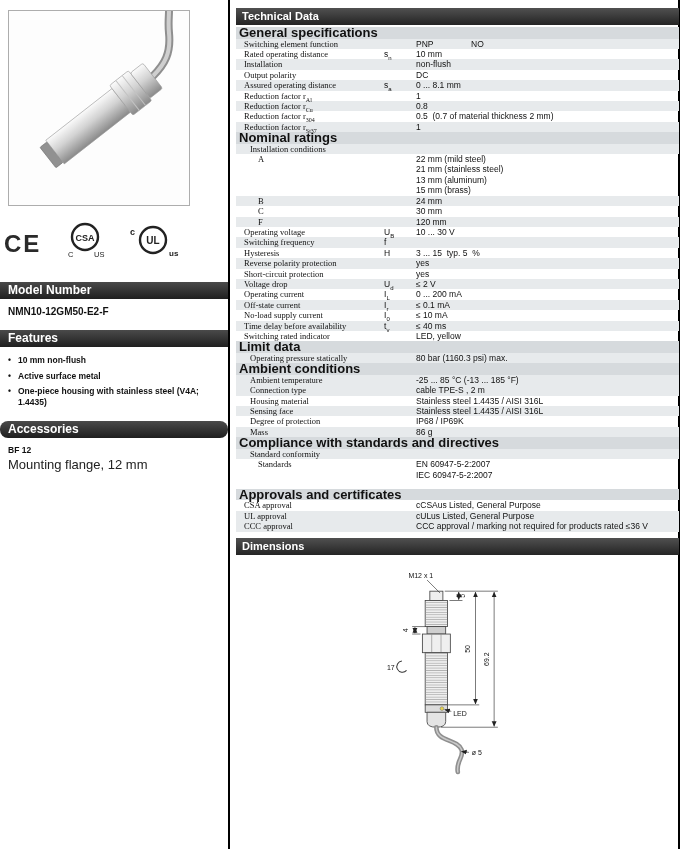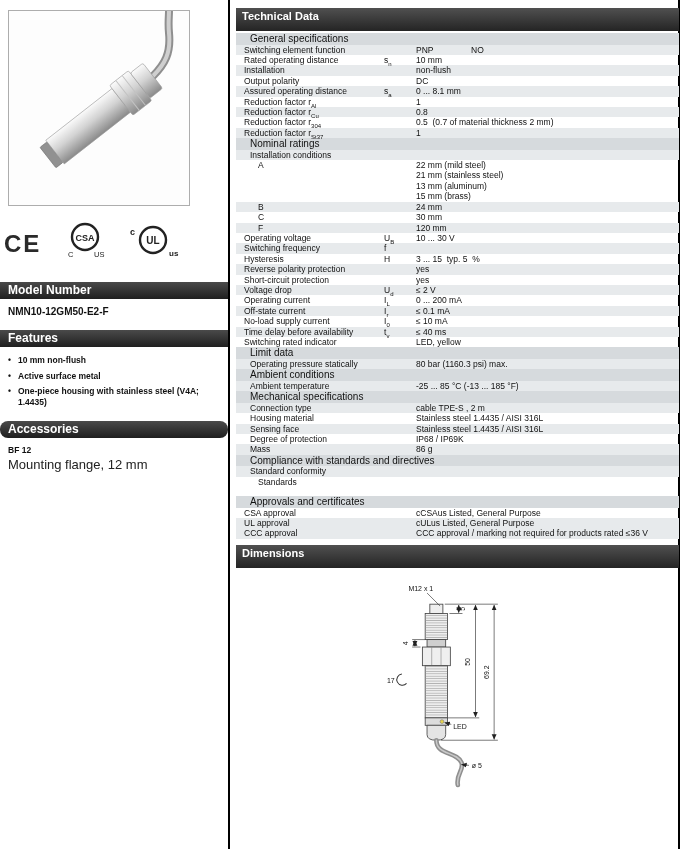--- a/index.html
+++ b/index.html
@@ -18,29 +18,29 @@
   .bar-feat{margin-top:13px;}
   .features-list{list-style:none;margin:8px 0 0 8px;padding:0;width:205px;}
   .features-list li{display:flex;font-size:8.5px;font-weight:bold;color:#111;margin-bottom:5px;line-height:10.5px;}
   .features-list .blt{width:10px;flex:0 0 10px;}
   .bar-acc{margin-top:14px;border-radius:8px;}
   .acc-name{margin:7px 0 0 8px;font-size:8.5px;font-weight:bold;color:#111;}
   .acc-desc{margin:2px 0 0 8px;font-size:13px;color:#222;}
 
   
   .col-right{position:absolute;left:230px;top:0;width:449px;}
-  .hbar{background:linear-gradient(180deg,#505050,#242424);color:#fff;font-weight:bold;font-size:11px;height:23px;line-height:17px;padding-left:6px;margin-left:6px;}
+  .hbar{background:linear-gradient(180deg,#505050,#242424);color:#fff;font-weight:bold;font-size:11px;height:17px;line-height:17px;padding-left:6px;margin-left:6px;}
   .hbar.first{margin-top:8px;}
   .hbar.dims{margin-top:6px;}
   .tech-table{margin:2px 0 0 6px;}
-  .tsection{background:#d6dadd;font-weight:normal;font-size:10px;line-height:11.5px;padding-left:14px;color:#111;}
+  .tsection{background:#d6dadd;font-weight:bold;font-size:13px;line-height:11.5px;padding-left:3px;color:#111;}
   .trow{display:flex;font-size:8.5px;line-height:10.4px;min-height:10.4px;color:#111;}
   .trow.shaded{background:#e7eaec;}
   .tgap{height:9px;}
-  .tlabel{flex:0 0 148px;width:148px;padding-left:8px;box-sizing:border-box;}
+  .tlabel{flex:0 0 148px;width:148px;padding-left:8px;box-sizing:border-box;font-family:Liberation Serif, serif;}
   .ind1 .tlabel{padding-left:14px;}
   .ind2 .tlabel{padding-left:22px;}
   .tsym{flex:0 0 32px;width:32px;}
   .tval{flex:1;white-space:pre-wrap;}
   sub{font-size:6px;line-height:0;}
   .drawing-wrap{margin:10px auto 0;width:410px;}
   svg text{font-family:"Liberation Sans",sans-serif;}
 </style>
 </head>
 <body>
@@ -248,21 +248,20 @@
           <span class="tlabel">Operating pressure statically</span>
           <span class="tsym"></span>
           <span class="tval">80 bar (1160.3 psi) max.</span>
         </div>
         <div class="tsection">Ambient conditions</div>
         <div class="trow ind1 shaded">
           <span class="tlabel">Ambient temperature</span>
           <span class="tsym"></span>
           <span class="tval">-25 ... 85 °C (-13 ... 185 °F)</span>
         </div>
-        <div class="tsection">Mechanical specifications</div>
         <div class="trow ind1 shaded">
           <span class="tlabel">Connection type</span>
           <span class="tsym"></span>
           <span class="tval">cable TPE-S , 2 m</span>
         </div>
         <div class="trow ind1">
           <span class="tlabel">Housing material</span>
           <span class="tsym"></span>
           <span class="tval">Stainless steel 1.4435 / AISI 316L</span>
         </div>
@@ -283,20 +282,21 @@
         </div>
         <div class="tsection">Compliance with standards and directives</div>
         <div class="trow ind1 shaded">
           <span class="tlabel">Standard conformity</span>
           <span class="tsym"></span>
           <span class="tval"></span>
         </div>
         <div class="trow ind2">
           <span class="tlabel">Standards</span>
           <span class="tsym"></span>
+          <span class="tval">EN 60947-5-2:2007<br>IEC 60947-5-2:2007</span>
         </div>
         <div class="tgap"></div>
         <div class="tsection">Approvals and certificates</div>
         <div class="trow ind0">
           <span class="tlabel">CSA approval</span>
           <span class="tsym"></span>
           <span class="tval">cCSAus Listed, General Purpose</span>
         </div>
         <div class="trow ind0 shaded">
           <span class="tlabel">UL approval</span>

